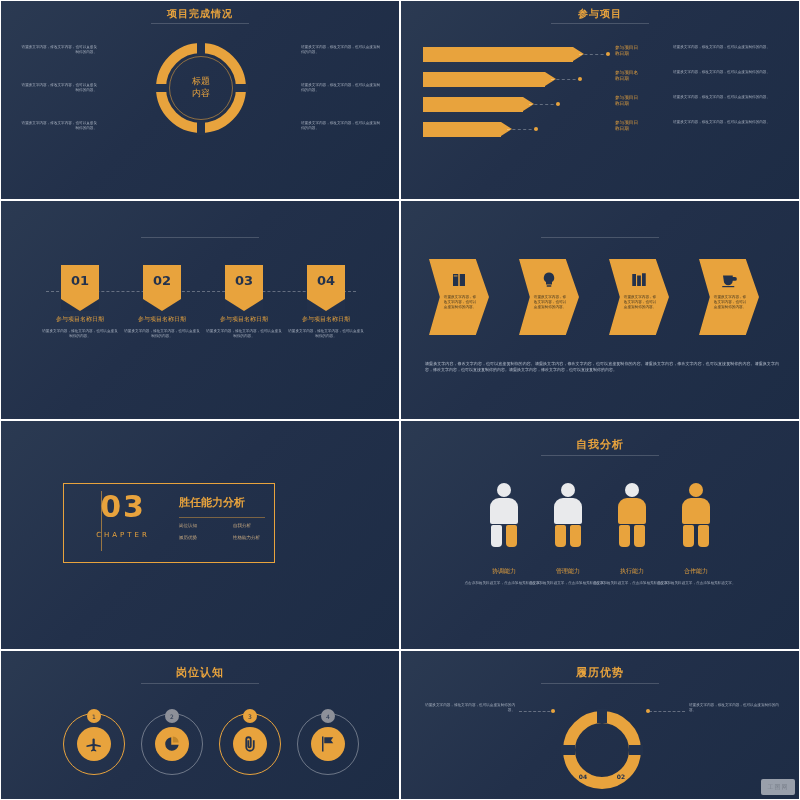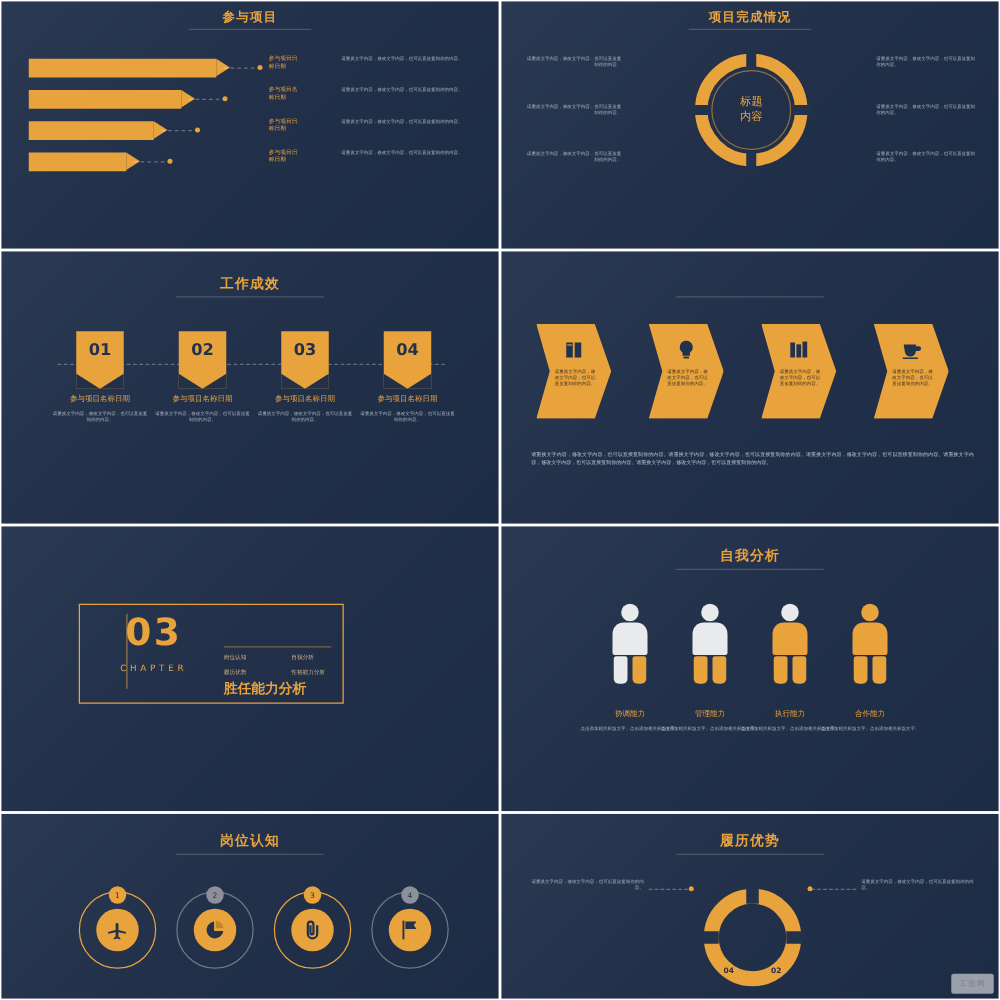--- a/index.html
+++ b/index.html
@@ -41,20 +41,44 @@
   .wm{position:absolute;right:4px;bottom:4px;width:34px;height:16px;background:rgba(255,255,255,.55);border-radius:2px;
       font-size:6px;color:#7a808c;display:flex;align-items:center;justify-content:center;letter-spacing:1px;}
 </style>
 </head>
 <body>
 
 <div class="sheet">
 <div class="grid">
 
   <div class="slide">
+    <div class="title" style="top:6px;font-size:10px;">项目完成情况</div>
+    <div class="sep" style="left:150px;right:150px;top:22px;"></div>
+
+    <div>
+      <div class="donut" style="left:155px;top:42px;width:90px;height:90px;border:10px solid #e8a33d;box-sizing:border-box;"></div>
+      <div class="donut" style="left:168px;top:55px;width:64px;height:64px;border:1px solid rgba(232,163,61,.55);box-sizing:border-box;"></div>
+
+      <div style="position:absolute;left:196px;top:40px;width:8px;height:14px;background:#23324c;"></div>
+      <div style="position:absolute;left:196px;top:120px;width:8px;height:14px;background:#23324c;"></div>
+      <div style="position:absolute;left:153px;top:83px;width:14px;height:8px;background:#23324c;"></div>
+      <div style="position:absolute;left:233px;top:83px;width:14px;height:8px;background:#23324c;"></div>
+      <div style="position:absolute;left:155px;top:74px;width:90px;text-align:center;font-size:9px;color:#e8a33d;">标题</div>
+      <div style="position:absolute;left:155px;top:86px;width:90px;text-align:center;font-size:9px;color:#e8a33d;">内容</div>
+    </div>
+
+    <div class="tiny" style="position:absolute;left:18px;top:44px;width:78px;text-align:right;">请重换文字内容，修改文字内容，也可以直接复制你的内容。</div>
+    <div class="tiny" style="position:absolute;left:18px;top:82px;width:78px;text-align:right;">请重换文字内容，修改文字内容，也可以直接复制你的内容。</div>
+    <div class="tiny" style="position:absolute;left:18px;top:120px;width:78px;text-align:right;">请重换文字内容，修改文字内容，也可以直接复制你的内容。</div>
+    <div class="tiny" style="position:absolute;left:300px;top:44px;width:82px;">请重换文字内容，修改文字内容，也可以直接复制你的内容。</div>
+    <div class="tiny" style="position:absolute;left:300px;top:82px;width:82px;">请重换文字内容，修改文字内容，也可以直接复制你的内容。</div>
+    <div class="tiny" style="position:absolute;left:300px;top:120px;width:82px;">请重换文字内容，修改文字内容，也可以直接复制你的内容。</div>
+  </div>
+
+  <div class="slide">
     <div class="title" style="top:6px;font-size:10px;">参与项目</div>
     <div class="sep" style="left:150px;right:150px;top:22px;"></div>
 
     <div>
       <div class="arrowbar" style="left:22px;top:46px;width:150px;"></div>
       <div class="dline" style="left:178px;top:53px;width:30px;"></div>
       <div class="dot" style="left:205px;top:51px;"></div>
       <div style="position:absolute;left:214px;top:44px;width:50px;white-space:pre-line;font-size:4.6px;line-height:6px;color:#e8a33d;">参与项目日
 称日期</div>
       <div class="tiny" style="position:absolute;left:272px;top:44px;width:100px;">请重换文字内容，修改文字内容，也可以直接复制你的内容。</div>
@@ -82,45 +106,20 @@
       <div class="arrowbar" style="left:22px;top:121px;width:78px;"></div>
       <div class="dline" style="left:106px;top:128px;width:30px;"></div>
       <div class="dot" style="left:133px;top:126px;"></div>
       <div style="position:absolute;left:214px;top:119px;width:50px;white-space:pre-line;font-size:4.6px;line-height:6px;color:#e8a33d;">参与项目日
 称日期</div>
       <div class="tiny" style="position:absolute;left:272px;top:119px;width:100px;">请重换文字内容，修改文字内容，也可以直接复制你的内容。</div>
     </div>
   </div>
 
   <div class="slide">
-    <div class="title" style="top:6px;font-size:10px;">项目完成情况</div>
-    <div class="sep" style="left:150px;right:150px;top:22px;"></div>
-
-    <div>
-      <div class="donut" style="left:155px;top:42px;width:90px;height:90px;border:10px solid #e8a33d;box-sizing:border-box;"></div>
-      <div class="donut" style="left:168px;top:55px;width:64px;height:64px;border:1px solid rgba(232,163,61,.55);box-sizing:border-box;"></div>
-
-      <div style="position:absolute;left:196px;top:40px;width:8px;height:14px;background:#23324c;"></div>
-      <div style="position:absolute;left:196px;top:120px;width:8px;height:14px;background:#23324c;"></div>
-      <div style="position:absolute;left:153px;top:83px;width:14px;height:8px;background:#23324c;"></div>
-      <div style="position:absolute;left:233px;top:83px;width:14px;height:8px;background:#23324c;"></div>
-      <div style="position:absolute;left:155px;top:74px;width:90px;text-align:center;font-size:9px;color:#e8a33d;">标题</div>
-      <div style="position:absolute;left:155px;top:86px;width:90px;text-align:center;font-size:9px;color:#e8a33d;">内容</div>
-    </div>
-
-    <div class="tiny" style="position:absolute;left:18px;top:44px;width:78px;text-align:right;">请重换文字内容，修改文字内容，也可以直接复制你的内容。</div>
-    <div class="tiny" style="position:absolute;left:18px;top:82px;width:78px;text-align:right;">请重换文字内容，修改文字内容，也可以直接复制你的内容。</div>
-    <div class="tiny" style="position:absolute;left:18px;top:120px;width:78px;text-align:right;">请重换文字内容，修改文字内容，也可以直接复制你的内容。</div>
-    <div class="tiny" style="position:absolute;left:300px;top:44px;width:82px;">请重换文字内容，修改文字内容，也可以直接复制你的内容。</div>
-    <div class="tiny" style="position:absolute;left:300px;top:82px;width:82px;">请重换文字内容，修改文字内容，也可以直接复制你的内容。</div>
-    <div class="tiny" style="position:absolute;left:300px;top:120px;width:82px;">请重换文字内容，修改文字内容，也可以直接复制你的内容。</div>
-  </div>
-
-  <div class="slide">
-    <div class="title" style="top:18px;font-size:11px;">工作成效</div>
     <div class="sep" style="left:140px;right:140px;top:36px;"></div>
 
     <div class="dline" style="left:45px;top:90px;width:310px;"></div>
 
     <div style="position:absolute;left:60px;top:64px;">
       <div class="ribbon"></div>
           <div class="ribnum">01</div>
     </div>
     <div style="position:absolute;left:142px;top:64px;">
       <div class="ribbon"></div>
@@ -187,21 +186,21 @@
     </div>
 
     <div class="tiny2" style="position:absolute;left:24px;top:160px;width:354px;text-align:justify;">请重换文字内容，修改文字内容，也可以直接复制你的内容。请重换文字内容，修改文字内容，也可以直接复制你的内容。请重换文字内容，修改文字内容，也可以直接复制你的内容。请重换文字内容，修改文字内容，也可以直接复制你的内容。请重换文字内容，修改文字内容，也可以直接复制你的内容。</div>
   </div>
 
   <div class="slide">
     <div class="chapbox" style="left:62px;top:62px;width:210px;height:78px;"></div>
     <div style="position:absolute;left:78px;top:68px;width:88px;text-align:center;font-size:30px;font-weight:bold;color:#e8a33d;letter-spacing:2px;">03</div>
     <div style="position:absolute;left:78px;top:110px;width:88px;text-align:center;font-size:7px;color:#e8a33d;letter-spacing:3px;">CHAPTER</div>
     <div style="position:absolute;left:100px;top:70px;width:1px;height:60px;background:rgba(232,163,61,.6);"></div>
-    <div style="position:absolute;left:178px;top:74px;font-size:11px;font-weight:bold;color:#e8a33d;margin-top:48px;">胜任能力分析</div>
+    <div style="position:absolute;left:178px;top:74px;font-size:11px;font-weight:bold;color:#e8a33d;">胜任能力分析</div>
     <div style="position:absolute;left:178px;top:96px;width:86px;height:1px;background:rgba(232,163,61,.45);"></div>
     <div style="position:absolute;left:178px;top:102px;font-size:4.5px;color:#d0b084;">岗位认知</div>
     <div style="position:absolute;left:232px;top:102px;font-size:4.5px;color:#d0b084;">自我分析</div>
     <div style="position:absolute;left:178px;top:114px;font-size:4.5px;color:#d0b084;">履历优势</div>
     <div style="position:absolute;left:232px;top:114px;font-size:4.5px;color:#d0b084;">性格能力分析</div>
   </div>
 
   <div class="slide">
     <div class="title" style="top:16px;font-size:11px;">自我分析</div>
     <div class="sep" style="left:140px;right:140px;top:34px;"></div>

